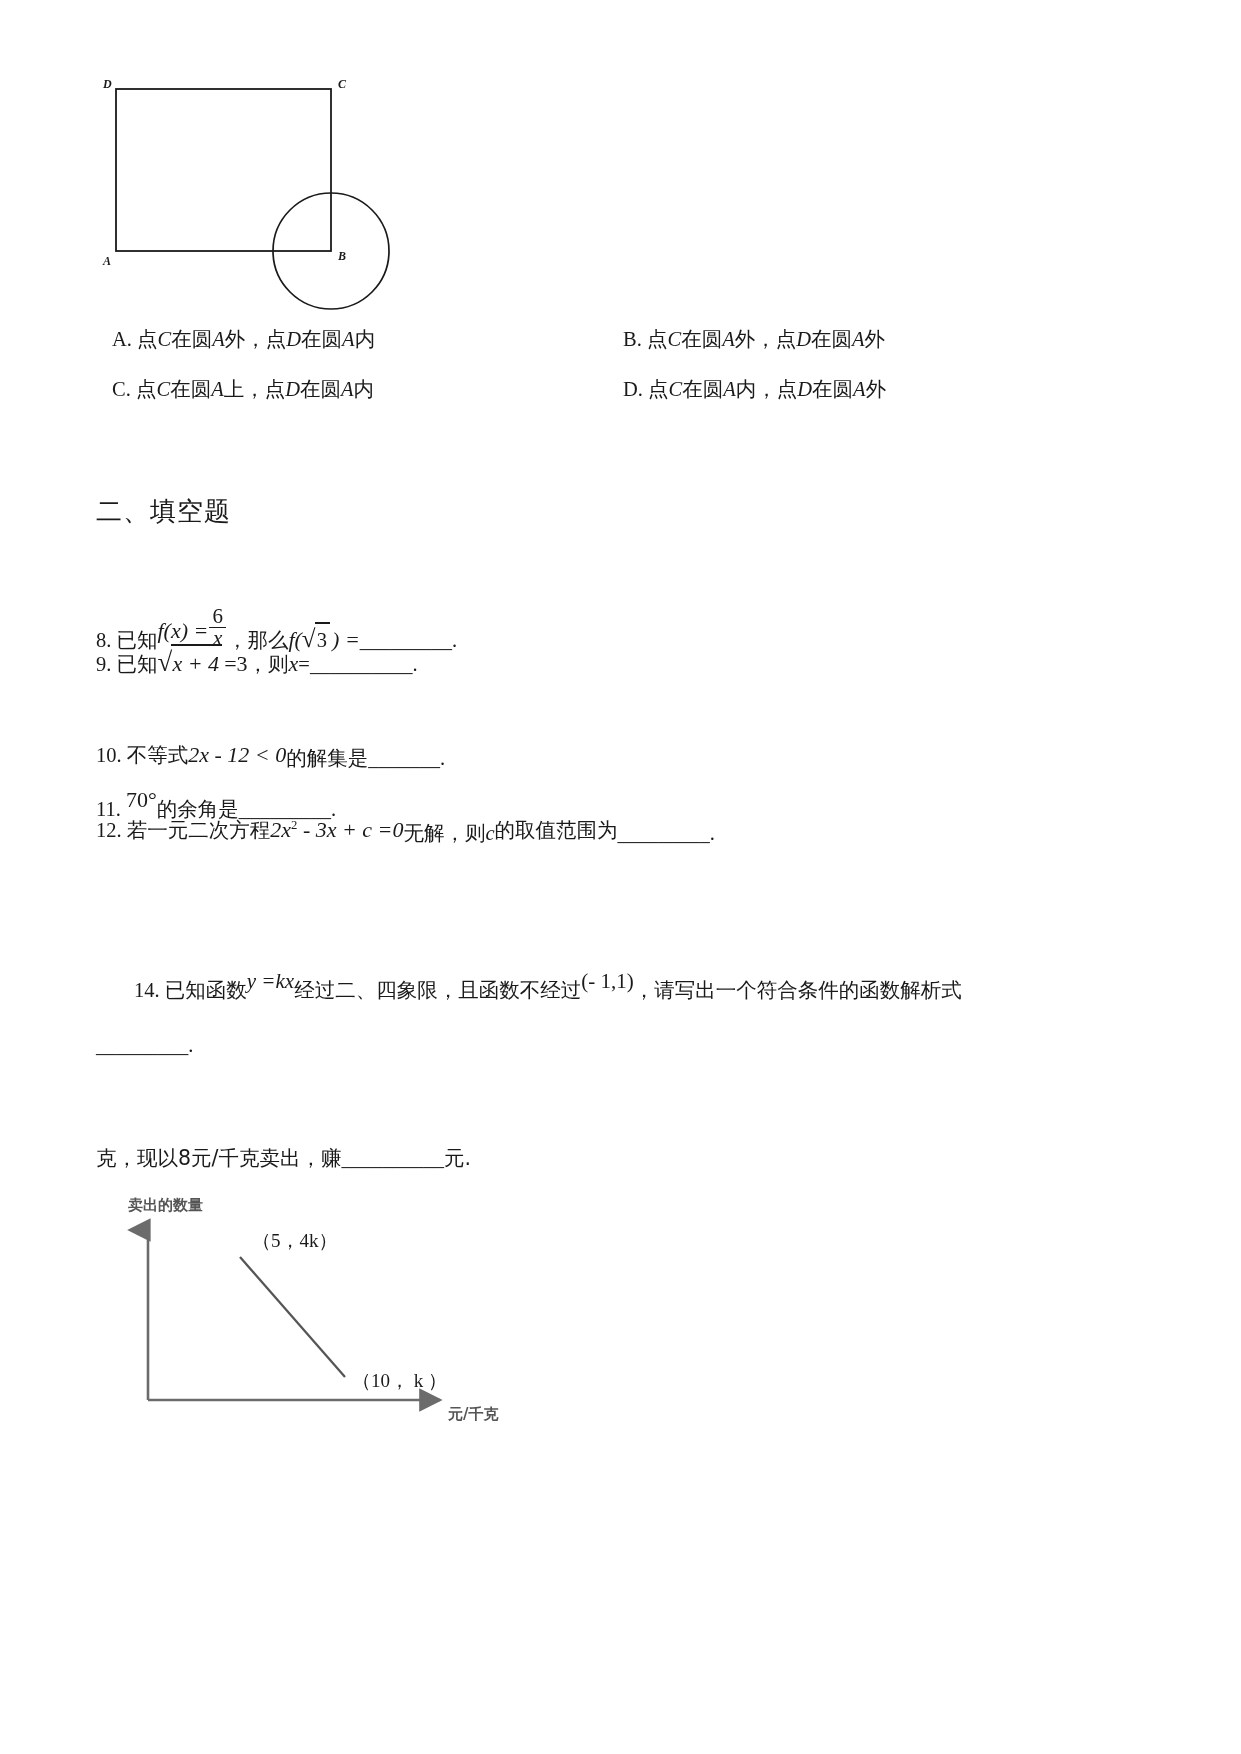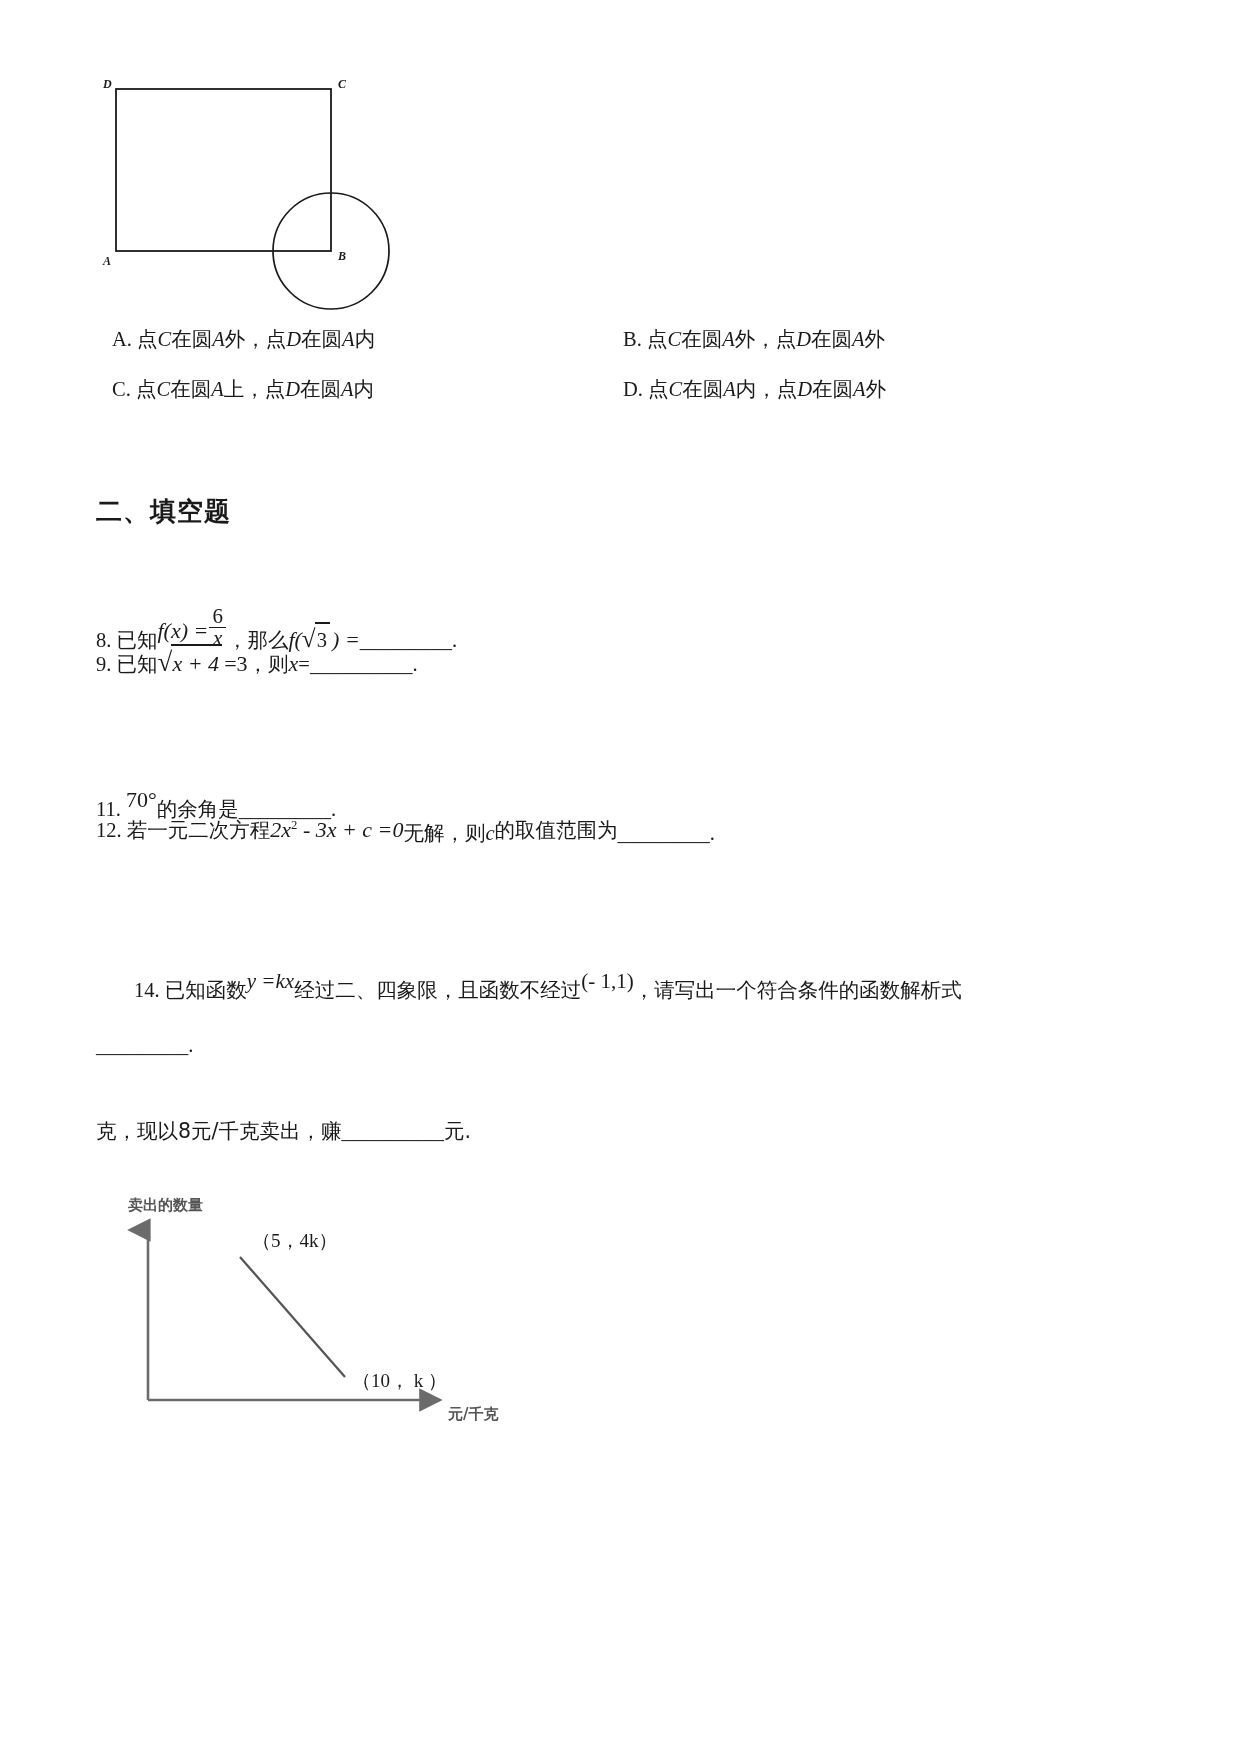--- a/index.html
+++ b/index.html
@@ -60,21 +60,21 @@
   .opt-row .col-a { position: absolute; left: 16px; top: 0; white-space: nowrap; }
   .opt-row .col-b { position: absolute; left: 527px; top: 0; white-space: nowrap; }
   .opt-label { font-family: "Liberation Serif", serif; }
 
   
   #section-heading {
     position: absolute;
     left: 96px;
     top: 494px;
     font-family: "DejaVu Sans", "Liberation Sans", sans-serif;
-    font-weight: bold;
+    font-weight: normal;
     font-size: 26px;
     letter-spacing: 1px;
   }
 
   
   .q {
     position: absolute;
     left: 96px;
     font-size: 20.5px;
     line-height: 1.5;
@@ -185,41 +185,45 @@
   <div class="q" style="top:615px;">
     <span class="num">8.</span>
     <span class="cn">已知</span><span class="raise" style="display:inline-block;"><span class="mi" style="font-size:22px;">f(x) =</span><span class="frac"><span class="num-part">6</span><span class="den-part">x</span></span></span><span class="cn">，那么</span><span class="mi" style="font-size:22px;">f(</span><span class="sqrt"><span class="radsign">√</span><span class="radicand mn">3</span></span><span class="mi" style="font-size:22px;">) =</span><span class="blk blank">_________</span><span class="mn">.</span>
   </div>
 
   <div class="q" style="top:644px;">
     <span class="num">9.</span>
     <span class="cn">已知</span><span class="sqrt" style="font-size:22px;"><span class="radsign">√</span><span class="radicand mi">x + 4</span></span><span class="mn" style="font-size:22px;">=3</span><span class="cn">，则</span><span class="mi" style="font-size:22px;">x</span><span class="mn">=</span><span class="blk blank">__________</span><span class="mn">.</span>
   </div>
 
+  <div class="q" style="top:738px;">
+    <span class="num">10.</span>
+    <span class="cn">不等式</span><span class="mi" style="font-size:22px;">2x - 12 &lt; 0</span><span class="cn lower">的解集是</span><span class="blk blank lower">_______</span><span class="mn lower">.</span>
+  </div>
 
   <div class="q" style="top:792px;">
     <span class="num">11.</span>
     <span class="mn raise" style="font-size:22px;">70°</span><span class="cn">的余角是</span><span class="blk blank">_________</span><span class="mn">.</span>
   </div>
 
   <div class="q" style="top:813px;">
     <span class="num">12.</span>
     <span class="cn">若一元二次方程</span><span class="mi" style="font-size:22px;">2x</span><sup class="expn">2</sup><span class="mi" style="font-size:22px;"> - 3x + c =0</span><span class="cn lower">无解，则</span><span class="mi lower">c</span><span class="cn">的取值范围为</span><span class="blk blank lower">_________</span><span class="mn lower">.</span>
   </div>
 
 
   <div class="q" style="top:975px;margin-left:38px;">
     <span class="num">14.</span>
     <span class="cn">已知函数</span><span class="mi raise" style="font-size:21px;">y =kx</span><span class="cn">经过二、四象限，且函数不经过</span><span class="mn raise" style="font-size:21px;">(- 1,1)</span><span class="cn">，请写出一个符合条件的函数解析式</span>
   </div>
   <div class="q" style="top:1030px;">
     <span class="blk blank">_________</span><span class="mn">.</span>
   </div>
 
-  <div class="q" style="top:1116px;">
+  <div class="q" style="top:1143px;">
     <span class="cn">克，现以8元/千克卖出，赚</span><span class="blk blank">__________</span><span class="cn">元.</span>
   </div>
 
   <svg id="sales-chart" viewBox="0 0 600 320">
     <defs>
       <marker id="arrowUp" markerWidth="9" markerHeight="9" refX="4.5" refY="8" orient="auto">
         <polygon points="4.5,0 0,9 9,9" fill="#6b6b6b"></polygon>
       </marker>
       <marker id="arrowRight" markerWidth="9" markerHeight="9" refX="8" refY="4.5" orient="auto">
         <polygon points="0,0 9,4.5 0,9" fill="#6b6b6b"></polygon>

